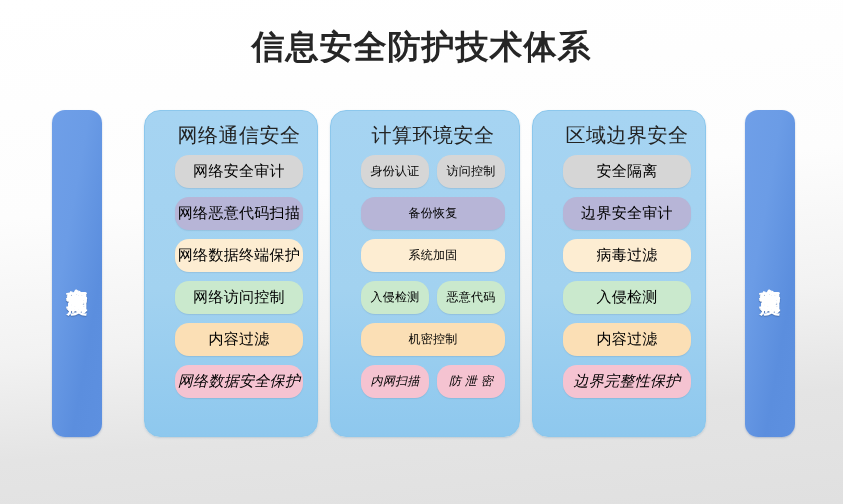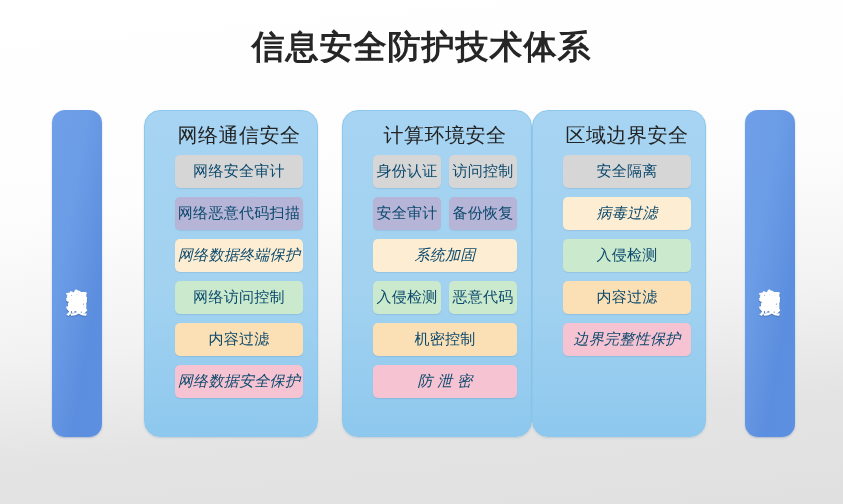--- a/index.html
+++ b/index.html
@@ -66,21 +66,21 @@
     top: 110px;
     height: 327px;
     border-radius: 16px;
     background: linear-gradient(180deg, #a6d4f2 0%, #a2d2f0 55%, #8ec8ee 100%);
     border: 1px solid #8cc7ec;
     box-sizing: border-box;
     padding: 9px 14px 10px 30px;
     box-shadow: 0 1px 2px rgba(110,150,180,0.30);
   }
   .panel-1 { left: 144px; width: 174px; }
-  .panel-2 { left: 330px; width: 190px; margin-left: 12px; }
+  .panel-2 { left: 330px; width: 190px; }
   .panel-3 { left: 532px; width: 174px; }
 
   .panel-header {
     text-align: center;
     font-size: 20px;
     color: #232323;
     line-height: 30px;
     height: 32px;
     letter-spacing: 0.5px;
     white-space: nowrap;
@@ -92,35 +92,35 @@
     gap: 9px;
     margin-top: 3px;
   }
   .chip-row {
     display: flex;
     gap: 8px;
   }
   .chip {
     flex: 1 1 0;
     height: 33px;
-    border-radius: 5px;
+    border-radius: 14px;
     display: flex;
     align-items: center;
     justify-content: center;
     font-size: 15px;
-    color: #0c4a6e;
+    color: #000000;
     letter-spacing: 0.3px;
     white-space: nowrap;
     box-shadow: 0 1px 1px rgba(90,120,150,0.18);
   }
-  .chip.narrow { font-size: 15px; }
+  .chip.narrow { font-size: 12px; }
 
   .c-gray   { background: #d6d6d6; }
   .c-purple { background: #b7b5d7; }
-  .c-cream  { background: #fdedd2; font-style: italic; }
+  .c-cream  { background: #fdedd2; }
   .c-green  { background: #cae9cd; }
   .c-orange { background: #fbdfb5; }
   .c-pink   { background: #f5c3d1; font-style: italic; }
 </style>
 </head>
 <body>
 
 <div class="stage">
 
   <div class="title">信息安全防护技术体系</div>
@@ -158,46 +158,49 @@
   </div>
 
   <div class="panel panel-2">
     <div class="panel-header">计算环境安全</div>
     <div class="chip-list">
         <div class="chip-row">
           <div class="chip c-gray narrow">身份认证</div>
           <div class="chip c-gray narrow">访问控制</div>
         </div>
         <div class="chip-row">
-          <div class="chip c-purple narrow">安全审计</div>
           <div class="chip c-purple narrow">备份恢复</div>
         </div>
         <div class="chip-row">
           <div class="chip c-cream narrow">系统加固</div>
         </div>
         <div class="chip-row">
           <div class="chip c-green narrow">入侵检测</div>
           <div class="chip c-green narrow">恶意代码</div>
         </div>
         <div class="chip-row">
           <div class="chip c-orange narrow">机密控制</div>
         </div>
         <div class="chip-row">
+          <div class="chip c-pink narrow">内网扫描</div>
           <div class="chip c-pink narrow">防 泄 密</div>
         </div>
       </div>
   </div>
 
   <div class="panel panel-3">
     <div class="panel-header">区域边界安全</div>
     <div class="chip-list">
         <div class="chip-row">
           <div class="chip c-gray">安全隔离</div>
         </div>
         <div class="chip-row">
+          <div class="chip c-purple">边界安全审计</div>
+        </div>
+        <div class="chip-row">
           <div class="chip c-cream">病毒过滤</div>
         </div>
         <div class="chip-row">
           <div class="chip c-green">入侵检测</div>
         </div>
         <div class="chip-row">
           <div class="chip c-orange">内容过滤</div>
         </div>
         <div class="chip-row">
           <div class="chip c-pink">边界完整性保护</div>

